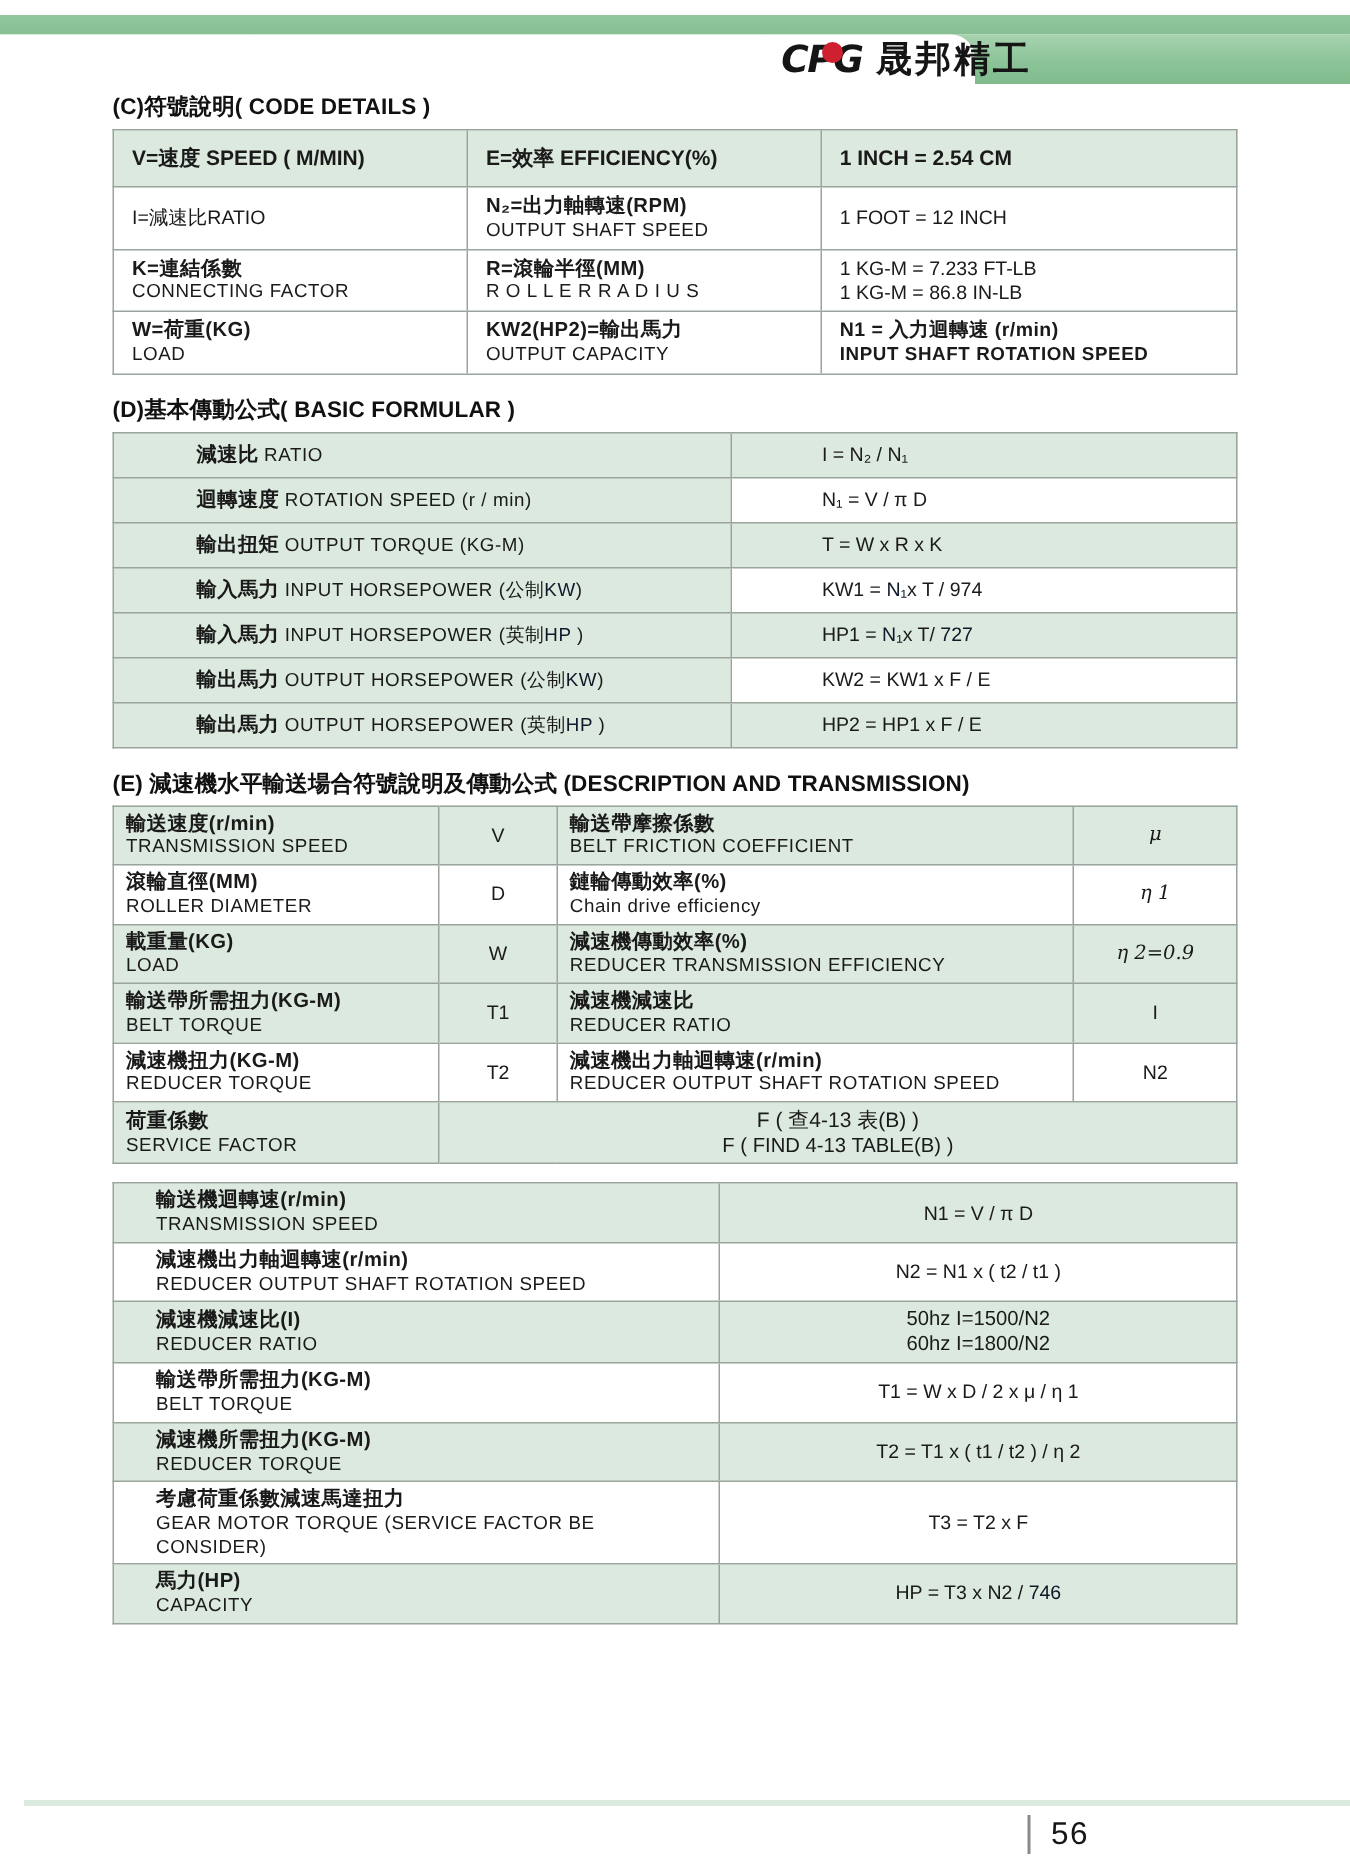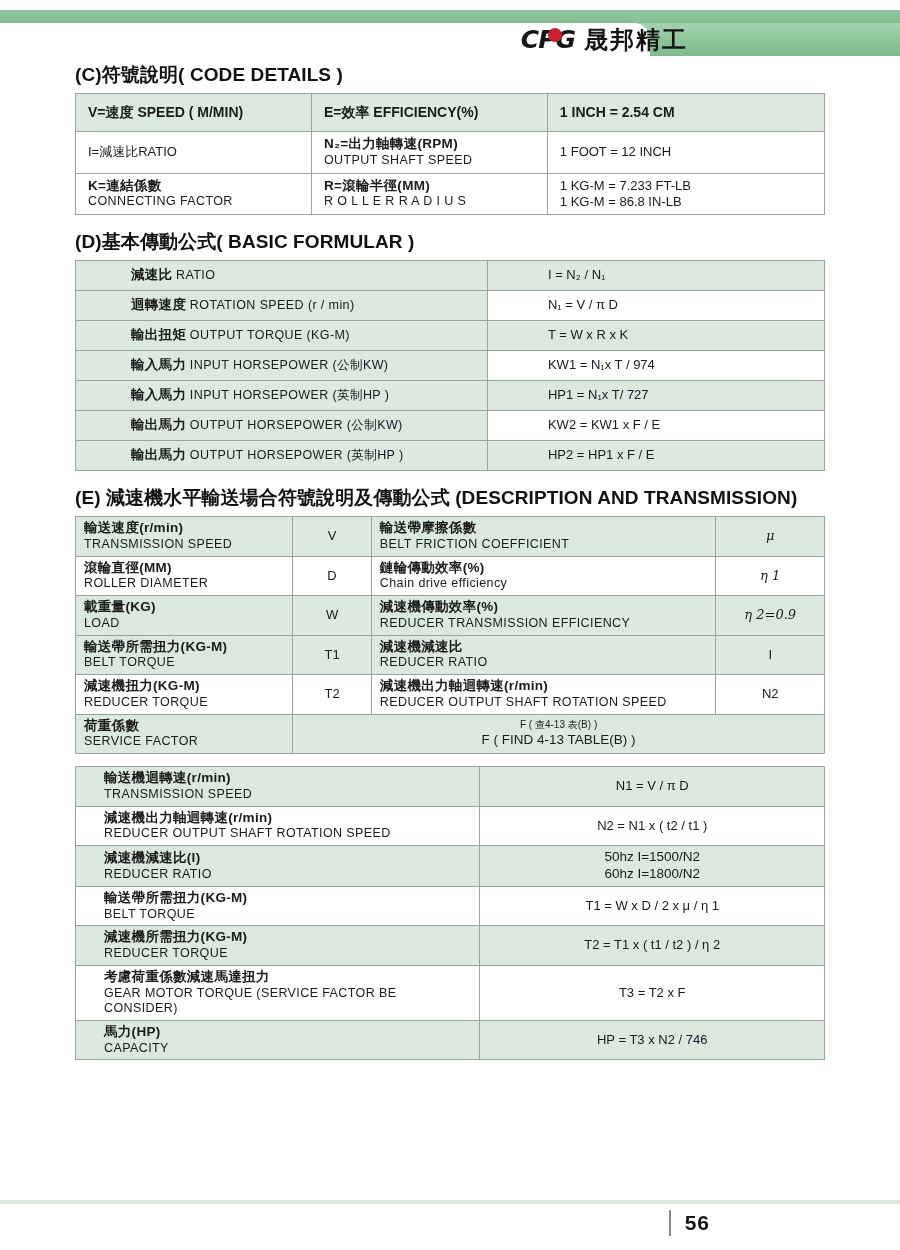--- a/index.html
+++ b/index.html
@@ -69,21 +69,21 @@
   .logo-cn {
     font-size: 24px;
     font-weight: bold;
     color: #151515;
     letter-spacing: 2px;
     line-height: 1;
   }
 
   
   .sec-title {
-    font-size: 19px;
+    font-size: 15px;
     font-weight: 600;
     color: #111;
     margin: 0 0 5px 0;
     letter-spacing: 0.1px;
   }
 
   .page {
     position: absolute;
     top: 62px; left: 0;
     width: 900px;
@@ -129,24 +129,23 @@
 
   
   #table-e td { height: 32px; padding: 3px 8px; }
   #table-f td { height: 34px; padding: 3px 10px; }
   .f-label { padding-left: 28px !important; }
   .f-form  { text-align: center; font-size: 13.5px; }
 
   
   .footer {
     position: absolute;
-    bottom: 0; left: 0;
+    bottom: 0; left: 16px;
     width: 736px;
     height: 56px;
-    font-weight: bold;
   }
   .foot-rule {
     position: absolute;
     top: 6px; left: 0;
     width: 900px; height: 4px;
     background: #dce9de;
   }
   .foot-page {
     position: absolute;
     top: 16px; right: 26px;
@@ -216,20 +215,34 @@
         </td>
         <td class="w vl">
           <div class="cn">R=滾輪半徑(MM)</div>
           <div class="en">R O L L E R    R A D I U S</div>
         </td>
         <td class="w vl vr">
           <div class="lt" style="font-size:13px">1 KG-M = 7.233 FT-LB</div>
           <div class="lt" style="font-size:13px">1 KG-M = 86.8 IN-LB</div>
         </td>
       </tr>
+      <tr>
+        <td class="w vl">
+          <div class="cn">W=荷重(KG)</div>
+          <div class="en">LOAD</div>
+        </td>
+        <td class="w vl">
+          <div class="cn">KW2(HP2)=輸出馬力</div>
+          <div class="en">OUTPUT CAPACITY</div>
+        </td>
+        <td class="w vl vr">
+          <div class="cn" style="font-size:13px">N1 = 入力迴轉速 (r/min)</div>
+          <div class="en" style="font-weight:bold">INPUT SHAFT ROTATION SPEED</div>
+        </td>
+      </tr>
     </tbody>
   </table>
 
   <div class="spacer14"></div>
 
   <div class="sec-title">(D)基本傳動公式( BASIC FORMULAR )</div>
   <table class="t" id="table-d">
     <colgroup>
           <col style="width:55%">
           <col style="width:45%">
@@ -371,21 +384,21 @@
           <div class="en">REDUCER OUTPUT SHAFT ROTATION SPEED</div>
         </td>
         <td class="w vl vr sym">N2</td>
       </tr>
       <tr>
         <td class="g vl">
           <div class="cn">荷重係數</div>
           <div class="en">SERVICE FACTOR</div>
         </td>
         <td class="g vl vr ctr" colspan="3">
-          <div style="font-size:10px">F ( 查4-13 表(B) )</div>
+          <div style="font-size:14px">F ( 查4-13 表(B) )</div>
           <div style="font-size:13.5px">F ( FIND 4-13 TABLE(B) )</div>
         </td>
       </tr>
     </tbody>
   </table>
 
   <div class="spacer12"></div>
 
   <table class="t" id="table-f">
     <colgroup>

